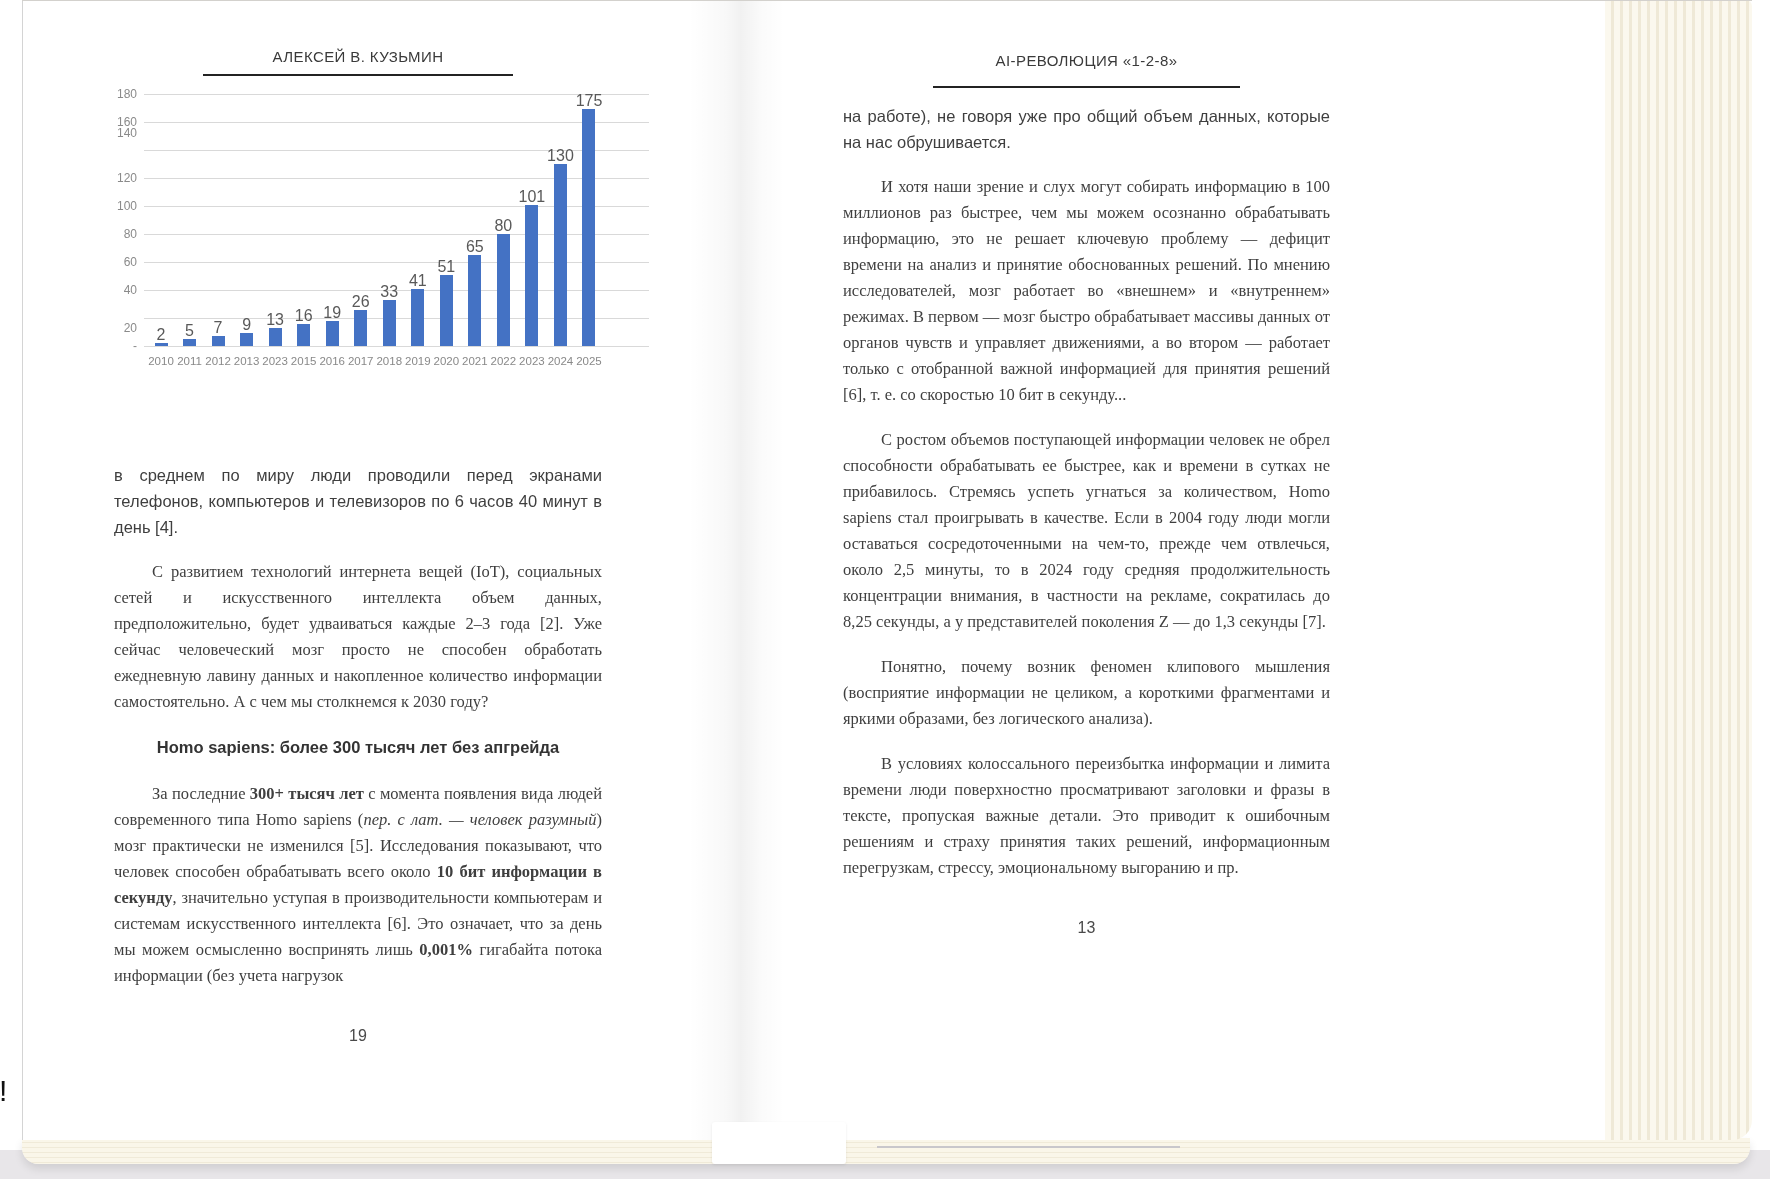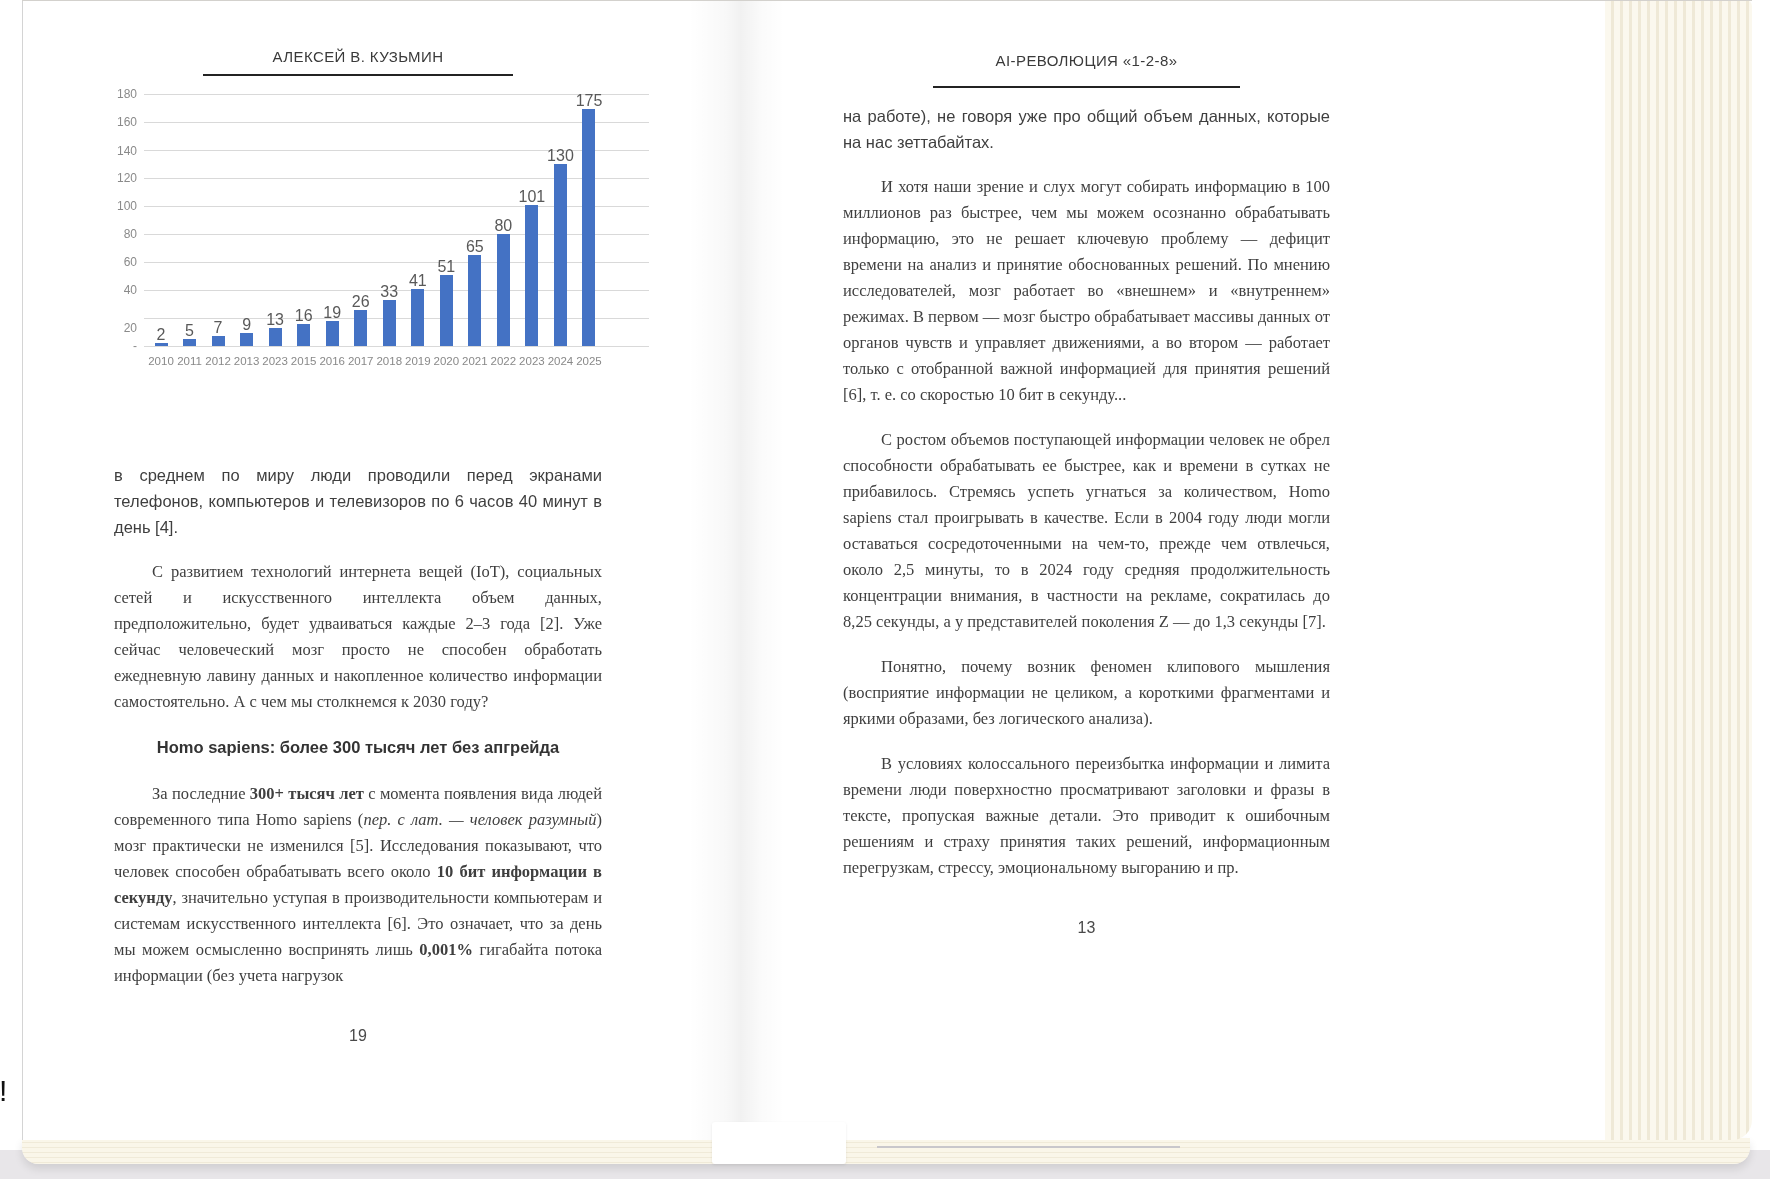--- a/index.html
+++ b/index.html
@@ -98,21 +98,21 @@
 
   <section class="page page-left">
     <header class="running-head rh-left">
       <span class="rh-inner">АЛЕКСЕЙ В. КУЗЬМИН</span>
     </header>
 
     <figure class="chart">
       <div class="yaxis">
           <div class="ytick" style="top: -7px;">180</div>
           <div class="ytick" style="top: 21px;">160</div>
-          <div class="ytick" style="top: 50px;">140</div>
+          <div class="ytick" style="top: 32px;">140</div>
           <div class="ytick" style="top: 77px;">120</div>
           <div class="ytick" style="top: 105px;">100</div>
           <div class="ytick" style="top: 133px;">80</div>
           <div class="ytick" style="top: 161px;">60</div>
           <div class="ytick" style="top: 189px;">40</div>
           <div class="ytick" style="top: 227px;">20</div>
           <div class="ytick" style="top: 245px;">-</div>
         </div>
       <div class="plot">
         <div class="bars">
@@ -221,21 +221,21 @@
   </section>
 
   <div class="spine-shadow"></div>
 
   <section class="page page-right">
     <header class="running-head rh-right">
       <span class="rh-inner">AI-РЕВОЛЮЦИЯ «1-2-8»</span>
     </header>
 
     <div class="text-col text-col-right">
-      <p class="para"><span>на работе), не говоря уже про общий объем данных, которые на нас зеттабайтах.</span></p>
+      <p class="para"><span>на работе), не говоря уже про общий объем данных, которые на нас обрушивается.</span></p>
       <p class="para indent"><span>И хотя наши зрение и слух могут собирать информацию в 100 миллионов раз быстрее, чем мы можем осознанно обрабатывать информацию, это не решает ключевую проблему — дефицит времени на анализ и принятие обоснованных решений. По мнению исследователей, мозг работает во «внешнем» и «внутреннем» режимах. В первом — мозг быстро обрабатывает массивы данных от органов чувств и управляет движениями, а во втором — работает только с отобранной важной информацией для принятия решений [6], т. е. со скоростью 10 бит в секунду...</span></p>
       <p class="para indent"><span>С ростом объемов поступающей информации человек не обрел способности обрабатывать ее быстрее, как и времени в сутках не прибавилось. Стремясь успеть угнаться за количеством, Homo sapiens стал проигрывать в качестве. Если в 2004 году люди могли оставаться сосредоточенными на чем-то, прежде чем отвлечься, около 2,5 минуты, то в 2024 году средняя продолжительность концентрации внимания, в частности на рекламе, сократилась до 8,25 секунды, а у представителей поколения Z — до 1,3 секунды [7].</span></p>
       <p class="para indent"><span>Понятно, почему возник феномен клипового мышления (восприятие информации не целиком, а короткими фрагментами и яркими образами, без логического анализа).</span></p>
       <p class="para indent"><span>В условиях колоссального переизбытка информации и лимита времени люди поверхностно просматривают заголовки и фразы в тексте, пропуская важные детали. Это приводит к ошибочным решениям и страху принятия таких решений, информационным перегрузкам, стрессу, эмоциональному выгоранию и пр.</span></p>
       <div class="folio">13</div>
     </div>
   </section>
 
 </div>
 

